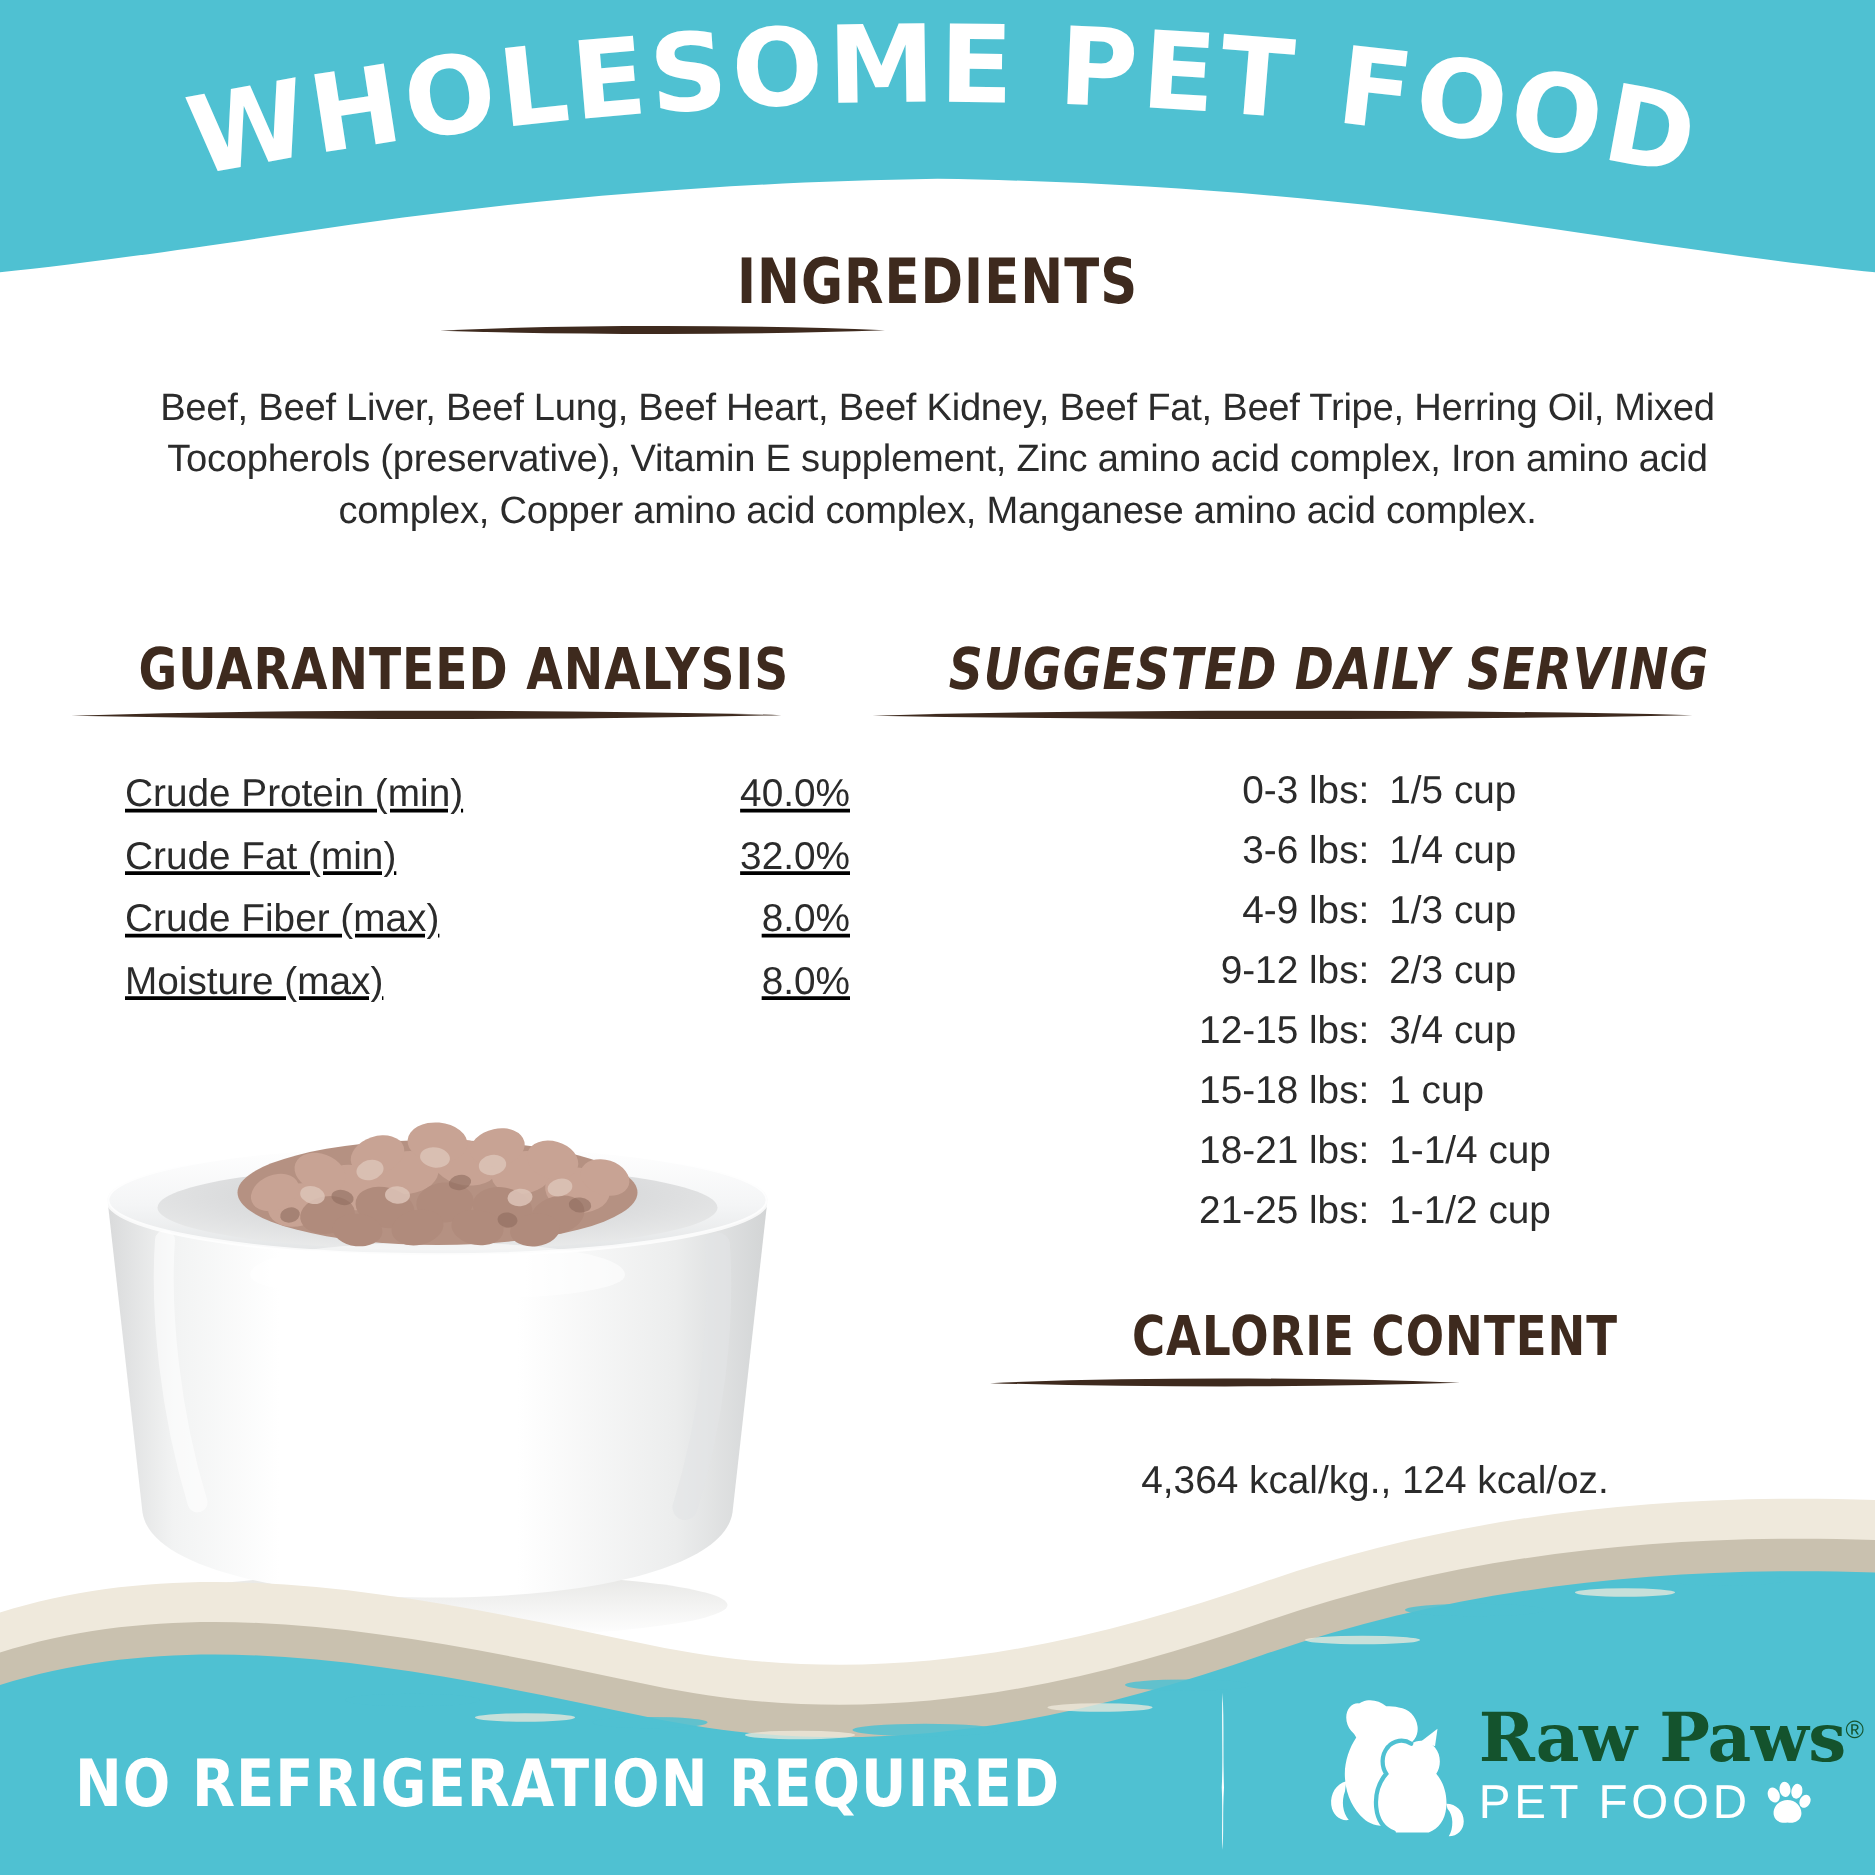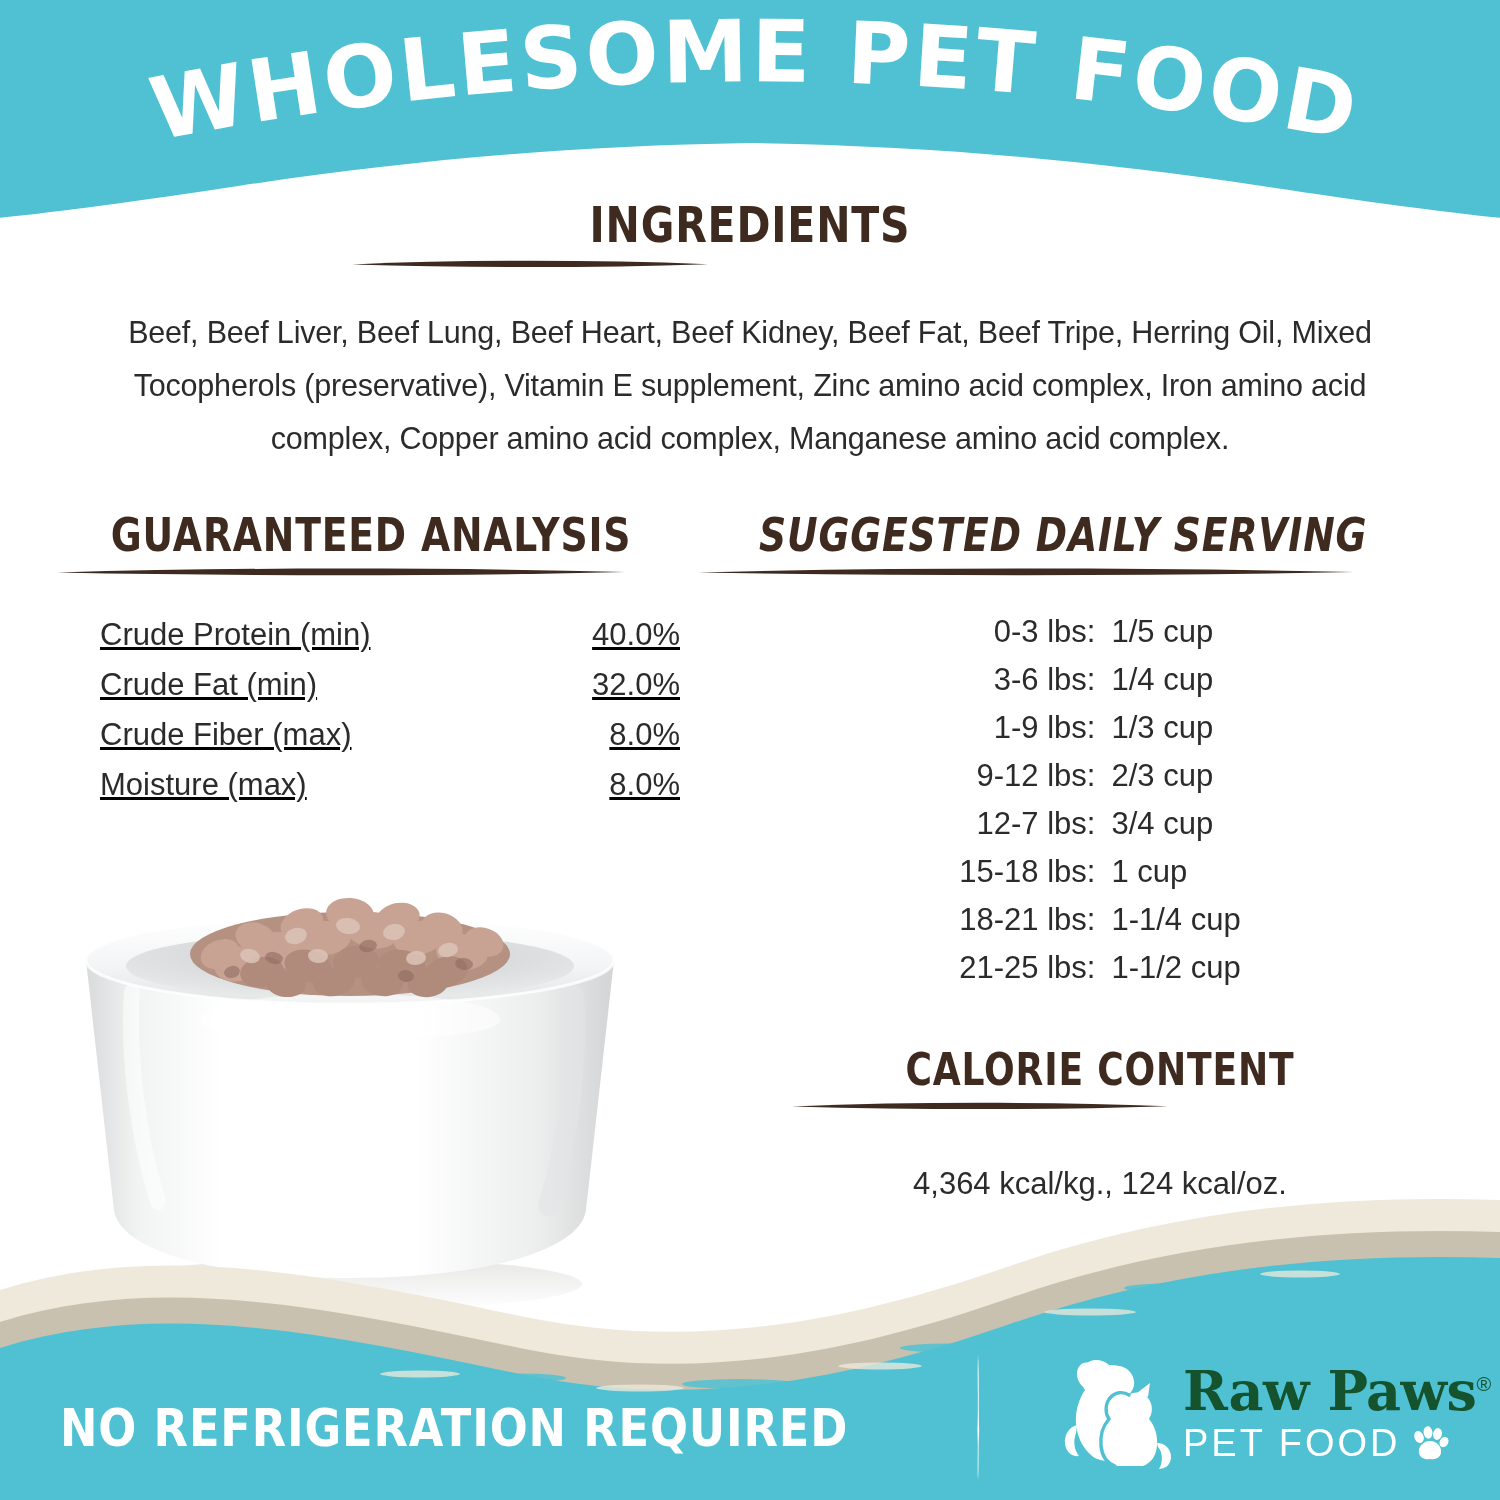--- a/index.html
+++ b/index.html
@@ -69,21 +69,21 @@
 
   
   #ingredients-heading { left: 350px; top: 200px; width: 800px; }
   #ingredients-heading .heading-text { font-size: 50px; }
   #ingredients-body {
     position: absolute;
     left: 100px; top: 306px;
     width: 1300px;
     text-align: center;
     font-size: 30.5px;
-    line-height: 53px;
+    line-height: 41px;
     color: #2b2b2b;
     font-family: "Liberation Sans", sans-serif;
     letter-spacing: -0.2px;
     z-index: 4;
   }
 
   
   #ga-heading { left: 55px; top: 512px; width: 620px; }
   #ga-heading .heading-text { font-size: 46px; }
   #ga-table {
@@ -322,29 +322,29 @@
       <tbody>
         <tr>
           <td class="sds-range">0-3 lbs:</td>
           <td class="sds-amount">1/5 cup</td>
         </tr>
         <tr>
           <td class="sds-range">3-6 lbs:</td>
           <td class="sds-amount">1/4 cup</td>
         </tr>
         <tr>
-          <td class="sds-range">1-9 lbs:</td>
+          <td class="sds-range">4-9 lbs:</td>
           <td class="sds-amount">1/3 cup</td>
         </tr>
         <tr>
           <td class="sds-range">9-12 lbs:</td>
           <td class="sds-amount">2/3 cup</td>
         </tr>
         <tr>
-          <td class="sds-range">12-7 lbs:</td>
+          <td class="sds-range">12-15 lbs:</td>
           <td class="sds-amount">3/4 cup</td>
         </tr>
         <tr>
           <td class="sds-range">15-18 lbs:</td>
           <td class="sds-amount">1 cup</td>
         </tr>
         <tr>
           <td class="sds-range">18-21 lbs:</td>
           <td class="sds-amount">1-1/4 cup</td>
         </tr>

